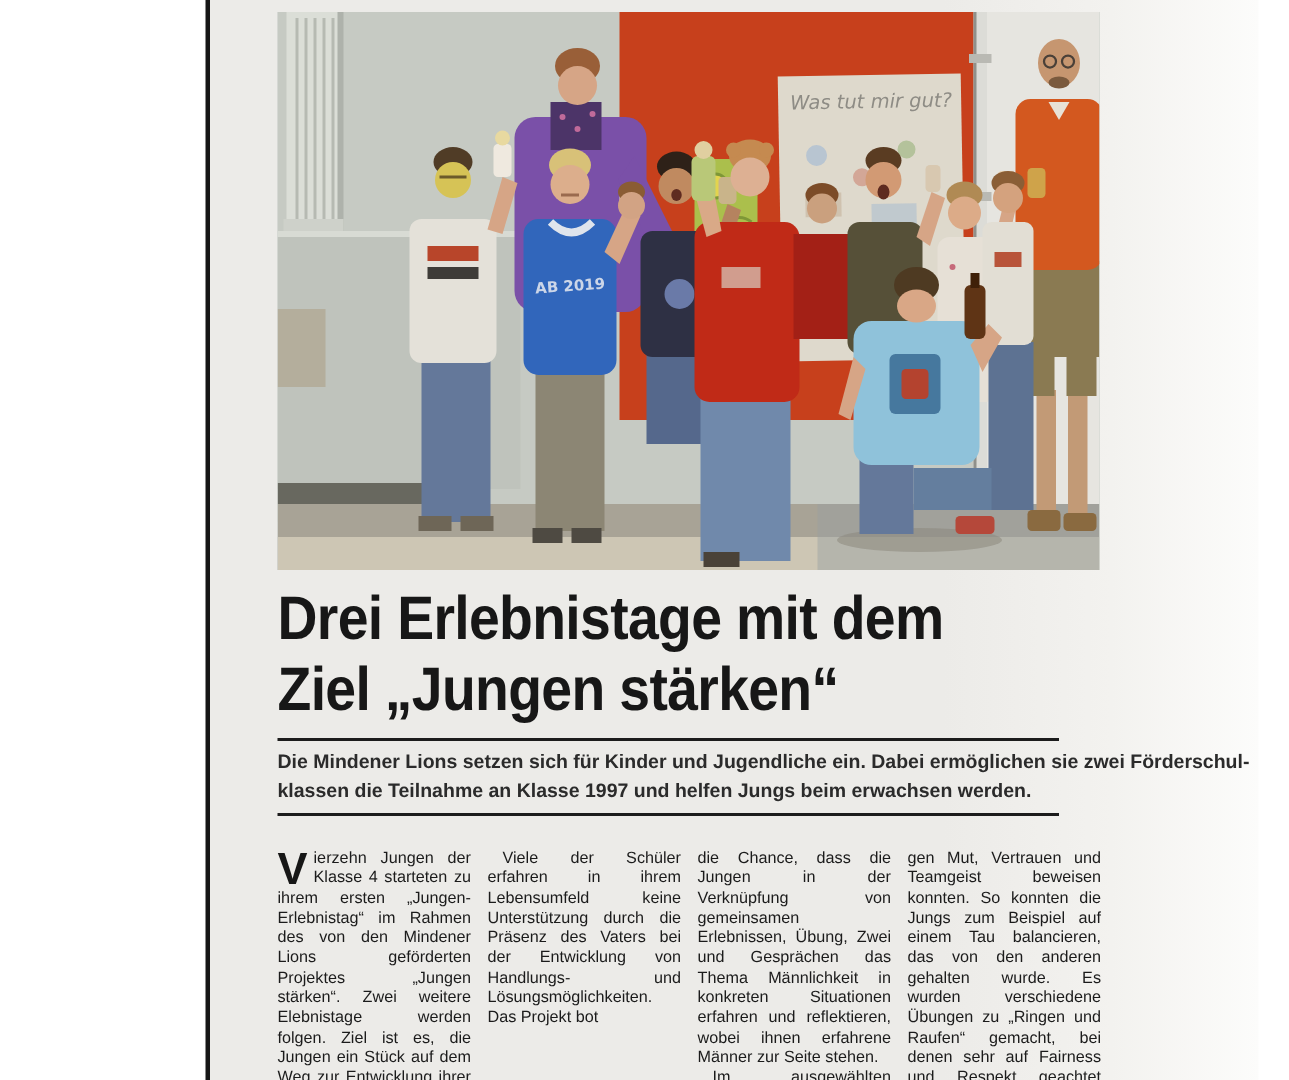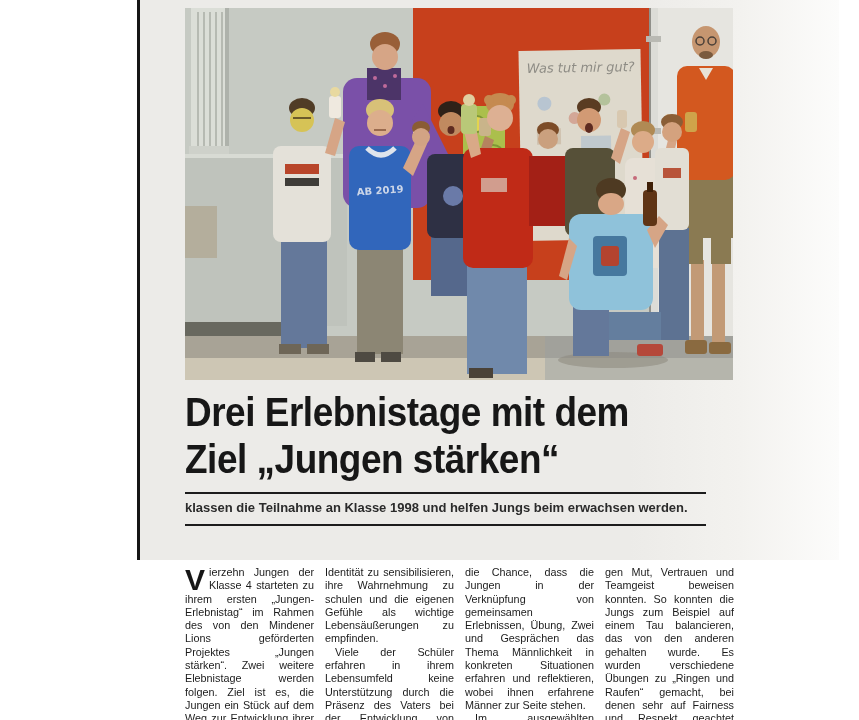--- a/index.html
+++ b/index.html
@@ -2,21 +2,21 @@
 <html lang="de"><head>
 <meta charset="utf-8">
 <style>
   html,body{margin:0;padding:0;}
   body{
     width:859px;height:720px;position:relative;overflow:hidden;
     background:#ffffff;
     font-family:"Liberation Sans",sans-serif;
   }
   .page{
-    position:absolute;left:137px;top:0;width:699px;height:560px;
+    position:absolute;left:137px;top:0;width:699px;height:720px;
     border-left:3px solid #161616;
     background:linear-gradient(90deg,#ecebe8 0%,#ecebe8 70%,#f3f2ef 86%,#fcfcfb 100%);
   }
   .photo{
     position:absolute;left:45px;top:8px;width:548px;height:372px;overflow:hidden;
     background:#c6cac3;
   }
   .photo svg{display:block;}
   .headline{
     position:absolute;left:45px;top:389px;width:560px;margin:0;
@@ -241,29 +241,29 @@
       </g>
     </svg>
   </div>
 
   <h1 class="headline">
     <span>Drei Erlebnistage mit dem</span><br>
     <span>Ziel „Jungen stärken“</span>
   </h1>
 
   <div class="standfirst">
-    <div>klassen die Teilnahme an Klasse 1998 und helfen Jungs beim erwachsen werden.</div>
+    <div>Die Mindener Lions setzen sich für Kinder und Jugendliche ein. Dabei ermöglichen sie zwei Förderschul-</div>
+    <div>klassen die Teilnahme an Klasse 1997 und helfen Jungs beim erwachsen werden.</div>
   </div>
 
   <div class="body-cols">
     <div class="col">
       <p><span class="dropcap">V</span><span>ierzehn Jungen der Klasse 4 starteten zu ihrem ersten „Jungen-Erlebnistag“ im Rahmen des von den Mindener Lions geförderten Projektes „Jungen stärken“. Zwei weitere Elebnistage werden folgen. Ziel ist es, die Jungen ein Stück auf dem Weg zur Entwicklung ihrer Männlichkeit zu begleiten, sie auf der Suche nach ihrer</span></p>
     </div>
     <div class="col">
-      <p>Identität zu sensibilisieren, ihre Wahrnehmung zu schulen und die eigenen Gefühle als wichtige Lebensäußerungen zu empfinden.</p>
       <p class="indent">Viele der Schüler erfahren in ihrem Lebensumfeld keine Unterstützung durch die Präsenz des Vaters bei der Entwicklung von Handlungs- und Lösungsmöglichkeiten. Das Projekt bot</p>
     </div>
     <div class="col">
       <p>die Chance, dass die Jungen in der Verknüpfung von gemeinsamen Erlebnissen, Übung, Zwei und Gesprächen das Thema Männlichkeit in konkreten Situationen erfahren und reflektieren, wobei ihnen erfahrene Männer zur Seite stehen.</p>
       <p class="indent">Im ausgewählten Trainingscamp fanden viele spielerische Übungen statt, in denen die Jun-</p>
     </div>
     <div class="col">
       <p>gen Mut, Vertrauen und Teamgeist beweisen konnten. So konnten die Jungs zum Beispiel auf einem Tau balancieren, das von den anderen gehalten wurde. Es wurden verschiedene Übungen zu „Ringen und Raufen“ gemacht, bei denen sehr auf Fairness und Respekt geachtet wurde.</p>
 
     </div>

